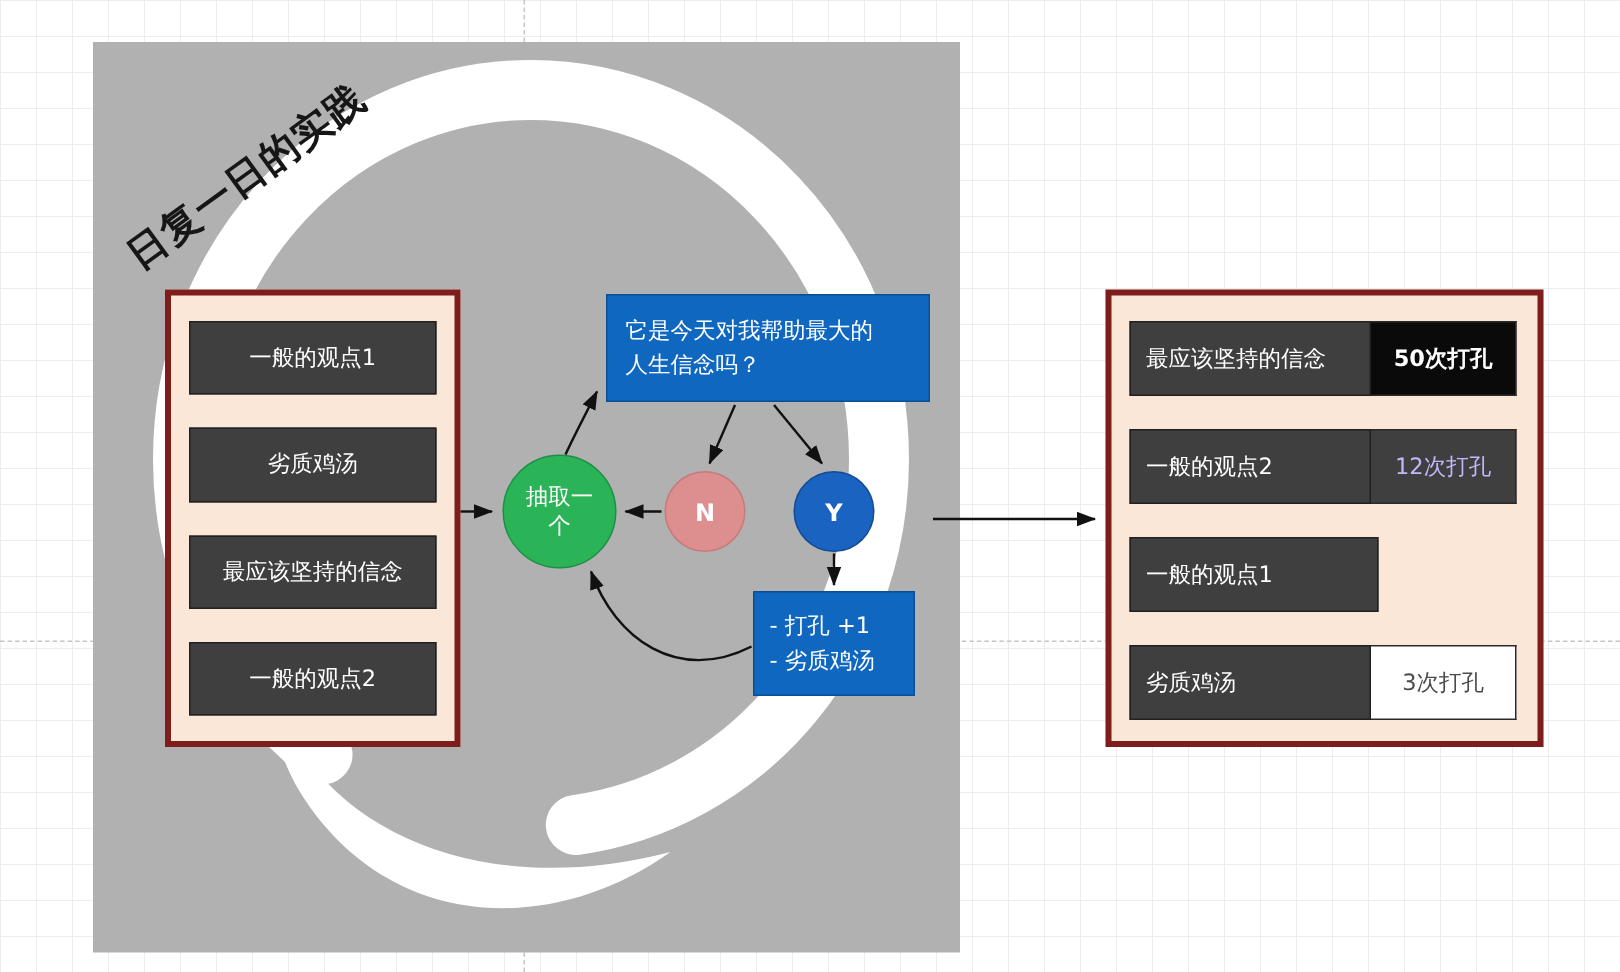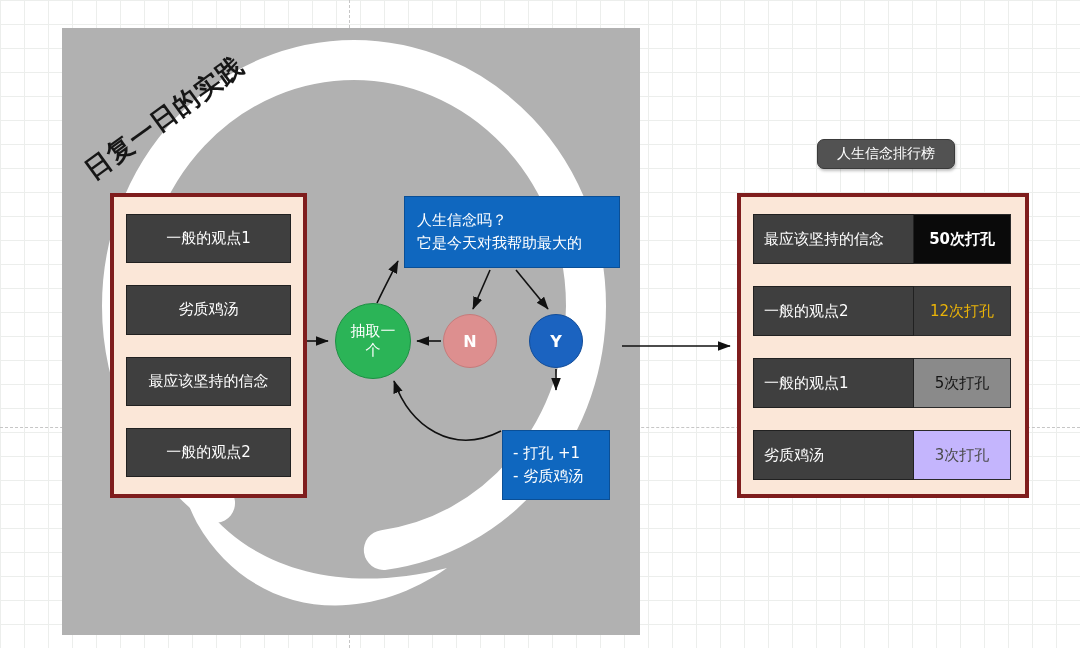--- a/index.html
+++ b/index.html
@@ -61,21 +61,21 @@
   .n-circle, .y-circle {
     width:54px; height:54px; border-radius:50%;
     display:flex; align-items:center; justify-content:center;
     font-size:16px; font-weight:bold;
   }
   .n-circle { left:381px; top:286px; background:#dd8f8f; border:1px solid #c57b7b; }
   .y-circle { left:467px; top:286px; background:#1b63c0; border:1px solid #124c98; }
   .punch-box {
     left:440px; top:366px; width:108px; height:70px;
     background:#0f67bf; border:1px solid #0a4f96;
-    padding:11px 10px; font-size:15px; line-height:1.5;margin-top:36px;
+    padding:11px 10px; font-size:15px; line-height:1.5;
   }
 
   
   .rank-title {
     position:absolute; left:817px; top:139px; width:138px; height:30px;
     background:#525252; border:1px solid #3a3a3a; border-radius:7px;
     color:#fff; font-size:14px; display:flex; align-items:center; justify-content:center;
     box-shadow: 1px 2px 3px rgba(0,0,0,0.25); z-index:2;
   }
   .right-panel { left:737px; top:193px; width:292px; height:305px;
@@ -83,23 +83,23 @@
   .rank-row { display:flex; height:52px; }
   .rank-label {
     width:166px; background:#3f3f3f; border:1px solid #212121; color:#fff;
     display:flex; align-items:center; padding-left:10px; font-size:15px;
   }
   .rank-count {
     width:100px; display:flex; align-items:center; justify-content:center;
     font-size:15px; border:1px solid #2a2a2a; border-left:none;
   }
   .count-0 { background:#0a0a0a; color:#ffffff;font-weight:bold; }
-  .count-1 { background:#3f3f3f; color:#eab308; }
+  .count-1 { background:#3f3f3f; color:#c4b5fd; }
   .count-2 { background:#8a8a8a; color:#141414; }
-  .count-3 { background:#c4b5fd; color:#4a4a4a; }
+  .count-3 { background:#ffffff; color:#4a4a4a; }
 
   .arrows { position:absolute; left:0; top:0; width:1080px; height:648px;
             z-index:4; pointer-events:none; }
 </style>
 </head>
 <body>
 
 <div class="page">
 
   <div class="guide-v"></div>
@@ -127,53 +127,51 @@
       <div class="dark-item">
         <span>一般的观点2</span>
       </div>
     </div>
 
     <div class="node green-circle">
       <span>抽取一个</span>
     </div>
 
     <div class="node question-box">
+      <div>它是今天对我帮助最大的</div>
       <div>人生信念吗？</div>
-      <div>它是今天对我帮助最大的</div>
     </div>
 
     <div class="node n-circle">
       <span>N</span>
     </div>
 
     <div class="node y-circle">
       <span>Y</span>
     </div>
 
     <div class="node punch-box">
       <div>- 打孔 +1</div>
       <div>- 劣质鸡汤</div>
     </div>
 
   </div>
 
-  <div class="rank-title">人生信念排行榜</div>
 
   <div class="panel right-panel">
     <div class="rank-row">
       <div class="rank-label">最应该坚持的信念</div>
       <div class="rank-count count-0">50次打孔</div>
     </div>
     <div class="rank-row">
       <div class="rank-label">一般的观点2</div>
       <div class="rank-count count-1">12次打孔</div>
     </div>
     <div class="rank-row">
       <div class="rank-label">一般的观点1</div>
-      <div class="rank-count count-2">5次打孔</div>
     </div>
     <div class="rank-row">
       <div class="rank-label">劣质鸡汤</div>
       <div class="rank-count count-3">3次打孔</div>
     </div>
   </div>
 
   <svg class="arrows" viewBox="0 0 1080 648">
     <defs>
       <marker id="ah" markerWidth="9" markerHeight="7" refX="7.5" refY="3" orient="auto">

